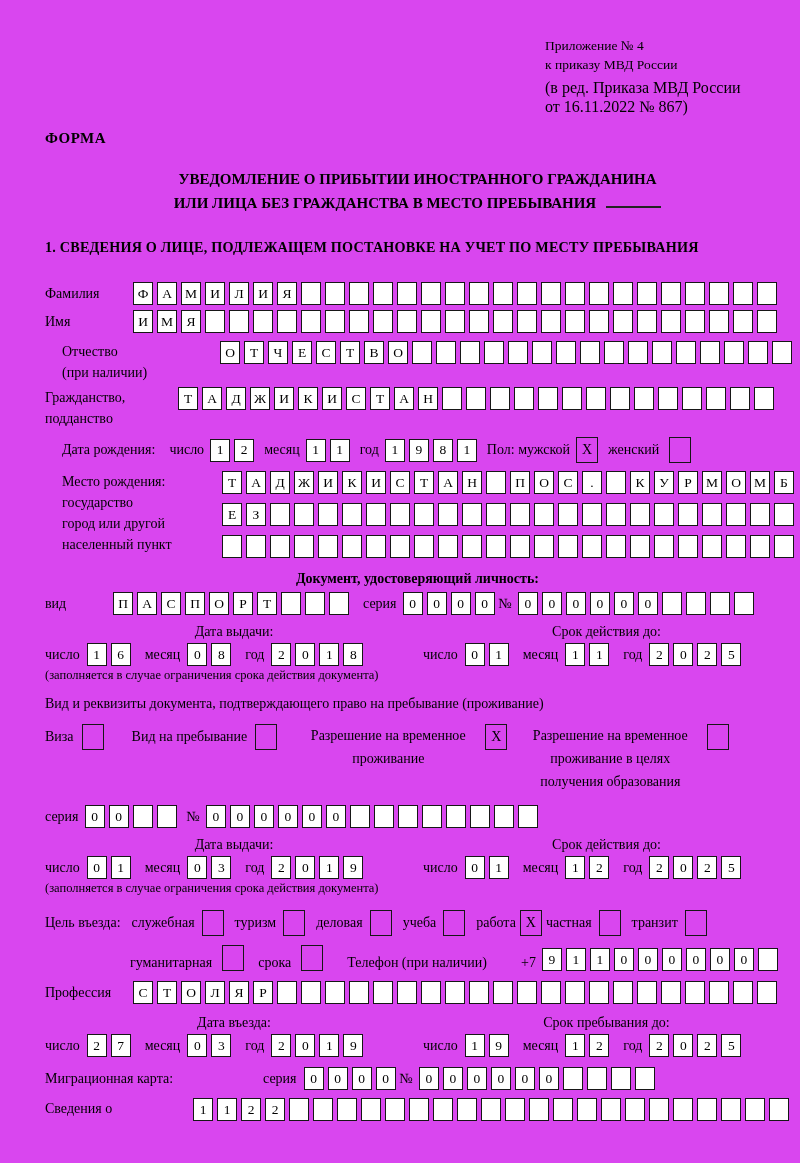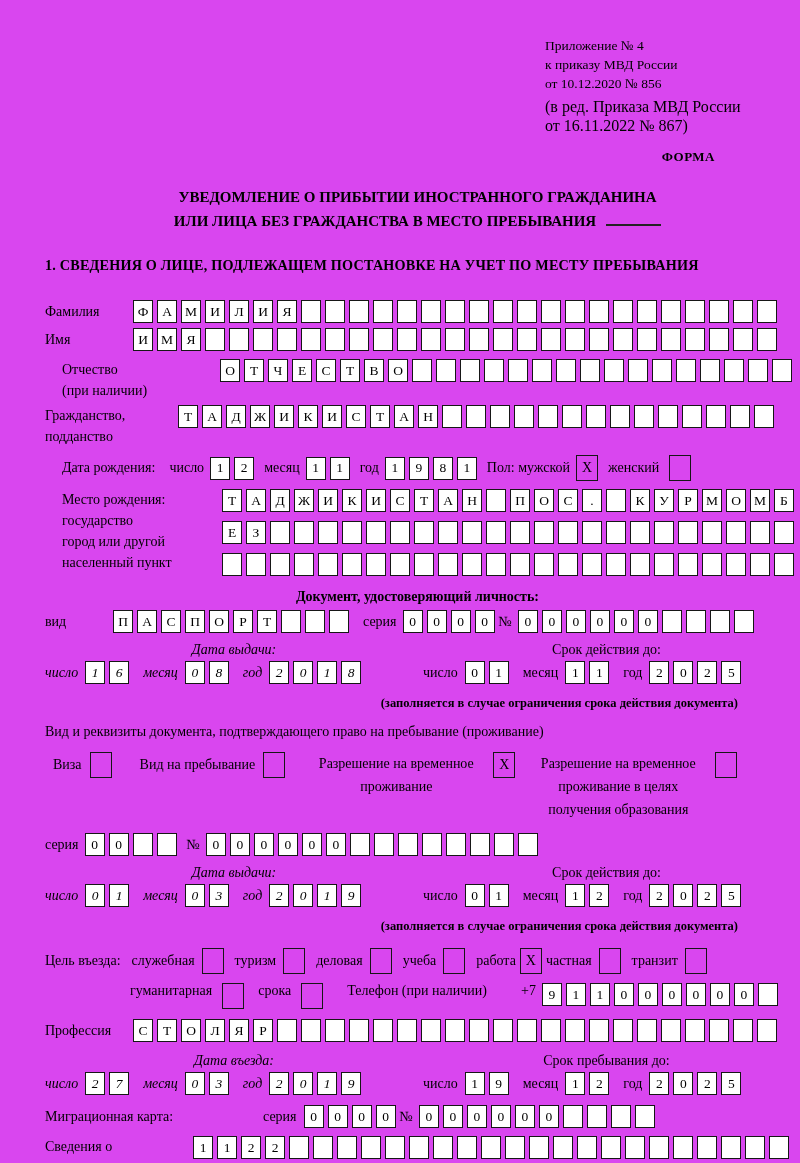--- a/index.html
+++ b/index.html
@@ -3,21 +3,21 @@
 <meta charset="utf-8">
 <style>
   html,body{margin:0;padding:0;background:#888;}
   .page{width:800px;height:1163px;background:#d946ef;color:#000;
         font-family:"Liberation Serif","DejaVu Serif",serif;font-size:14px;
         margin:0 auto;overflow:hidden;position:relative;}
   .content{padding:36px 10px 0 45px;}
   .appendix{margin-left:500px;line-height:19px;font-size:13.5px;}
   .appendix .amend{font-size:16px;}
   .appendix .gap{margin-top:4px;}
-  .forma{font-weight:bold;font-size:13px;text-align:right;margin:14px 75px 0 0;letter-spacing:.5px;}
+  .forma{font-weight:bold;font-size:15px;text-align:left;margin:14px 75px 0 0;letter-spacing:.5px;}
   .title{font-weight:bold;font-size:15px;text-align:center;margin-top:20px;line-height:24px;}
   .blank-line{display:inline-block;width:55px;border-bottom:2px solid #222;height:14px;margin-left:10px;}
   .section-heading{font-weight:bold;font-size:14.2px;margin-top:24px;letter-spacing:.2px;}
 
   .row{display:flex;align-items:center;margin-top:4px;}
   .row.top{align-items:flex-start;}
   .lbl{flex:none;}
   .w88{width:88px;} .w158{width:158px;} .w133{width:133px;}
   .lbl2{flex:none;line-height:21px;}
   .cells{display:flex;flex-wrap:nowrap;flex:none;}
@@ -28,54 +28,53 @@
       width:22px;height:26px;border:1.6px solid #161616;font-size:14px;box-sizing:border-box;}
   .ml6{margin-left:6px;} .ml10{margin-left:10px;} .ml14{margin-left:14px;} .mr6{margin-right:6px;}
 
   .first-rows{margin-top:26px;}
   .mt8{margin-top:8px;margin-left:17px;} .mt10{margin-top:10px;} .mt5{margin-top:5px;}
   .bp-rows .cells{margin-bottom:9px;}
   .doc-heading{font-weight:bold;text-align:center;margin-top:4px;font-size:14px;}
 
   .dates-block{display:flex;margin-top:8px;}
   .d-half{display:flex;flex-direction:column;}
-  .d-left{width:378px;font-style:italic;} .d-right{flex:1;}
+  .d-left{width:378px;} .d-right{flex:1;}
   .d-caption{text-align:center;line-height:18px;}
   .d-line{display:flex;align-items:center;margin-top:2px;}
   .d-line .dl{margin-right:7px;}
   .d-line .dg{margin-left:10px;margin-right:7px;}
-  .note{font-size:12.5px;text-align:right;padding-right:52px;margin-top:12px;line-height:15px;font-weight:bold;}
+  .note{font-size:12.5px;padding-right:52px;margin-top:2px;line-height:15px;}
   .intro{line-height:25px;margin-top:8px;}
 
   .checks{display:flex;align-items:flex-start;margin-top:8px;}
-  .chk-item{display:flex;align-items:flex-start;margin-left:8px;}
+  .chk-item{display:flex;align-items:flex-start;}
   .chk-item .txt{line-height:25px;}
   .chk-center{text-align:center;line-height:23px;width:178px;}
   .checks .cb{margin-left:8px;}
 
   .purpose{display:flex;align-items:center;margin-top:14px;}
   .purpose .opt{display:flex;align-items:center;}
   .purpose .opt .cb{margin-left:7px;}
   .purpose .gap{margin-left:11px;}
-  .purpose2{display:flex;align-items:flex-start;margin-top:9px;margin-left:85px;}
+  .purpose2{display:flex;align-items:flex-end;margin-top:9px;margin-left:85px;}
 
   .legal{display:flex;align-items:flex-start;margin-top:8px;}
   .legal .lbl-col{width:148px;line-height:21.5px;flex:none;}
   .legal .cells{margin-bottom:9px;}
 </style>
 </head>
 <body>
 
 <div class="page">
   <div class="content">
 
     <div class="appendix">
       <div>Приложение № 4</div>
       <div>к приказу МВД России</div>
-      <div>от 10.12.2020 № 856</div>
       <div class="amend gap">(в ред. Приказа МВД России</div>
       <div class="amend">от 16.11.2022 № 867)</div>
     </div>
 
     <div class="forma">ФОРМА</div>
 
     <div class="title">
       <div>УВЕДОМЛЕНИЕ О ПРИБЫТИИ ИНОСТРАННОГО ГРАЖДАНИНА</div>
       <div><span>ИЛИ ЛИЦА БЕЗ ГРАЖДАНСТВА В МЕСТО ПРЕБЫВАНИЯ</span><span class="blank-line"></span></div>
     </div>

